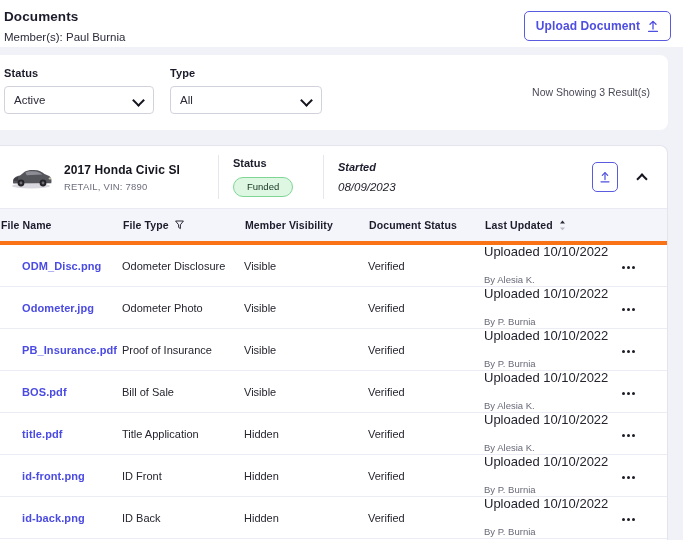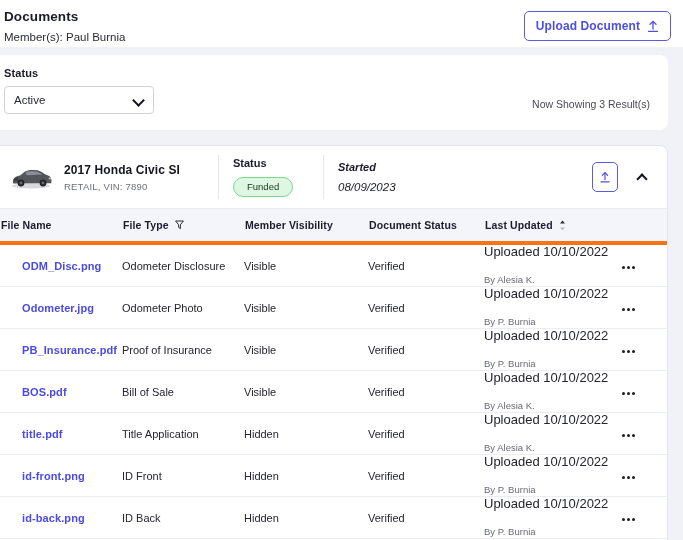--- a/index.html
+++ b/index.html
@@ -106,21 +106,21 @@
     position: absolute;
     left: 1px; top: 1px;
     width: 7px; height: 7px;
     border-right: 2px solid #15151f;
     border-bottom: 2px solid #15151f;
     transform: rotate(45deg);
   }
   .results-count {
     position: absolute;
     right: 18px;
-    top: 43px;
+    top: 31px;
     font-size: 10.5px;
     color: #4a4a58;
     white-space: nowrap;
   }
 
   
   .doc-card {
     background: #ffffff;
     border: 1px solid #e4e4ef;
     border-left: none;
@@ -305,20 +305,27 @@
   <div class="filter-row">
 
     <div class="filter-group status">
       <div class="filter-label">Status</div>
       <div class="select-box">
         <span>Active</span>
         <span class="chev"></span>
       </div>
     </div>
 
+    <div class="filter-group type">
+      <div class="filter-label">Type</div>
+      <div class="select-box">
+        <span>All</span>
+        <span class="chev"></span>
+      </div>
+    </div>
 
   </div>
   <div class="results-count">Now Showing 3 Result(s)</div>
 </div>
 
 <div class="doc-card">
 
   <div class="vehicle-row">
     <div class="vehicle-thumb">
       <svg width="46" height="30" viewBox="0 0 46 30">

